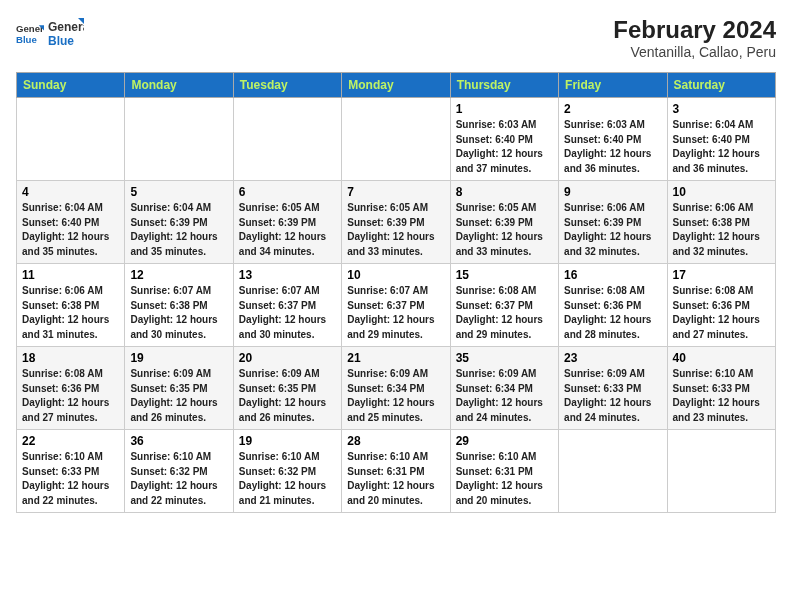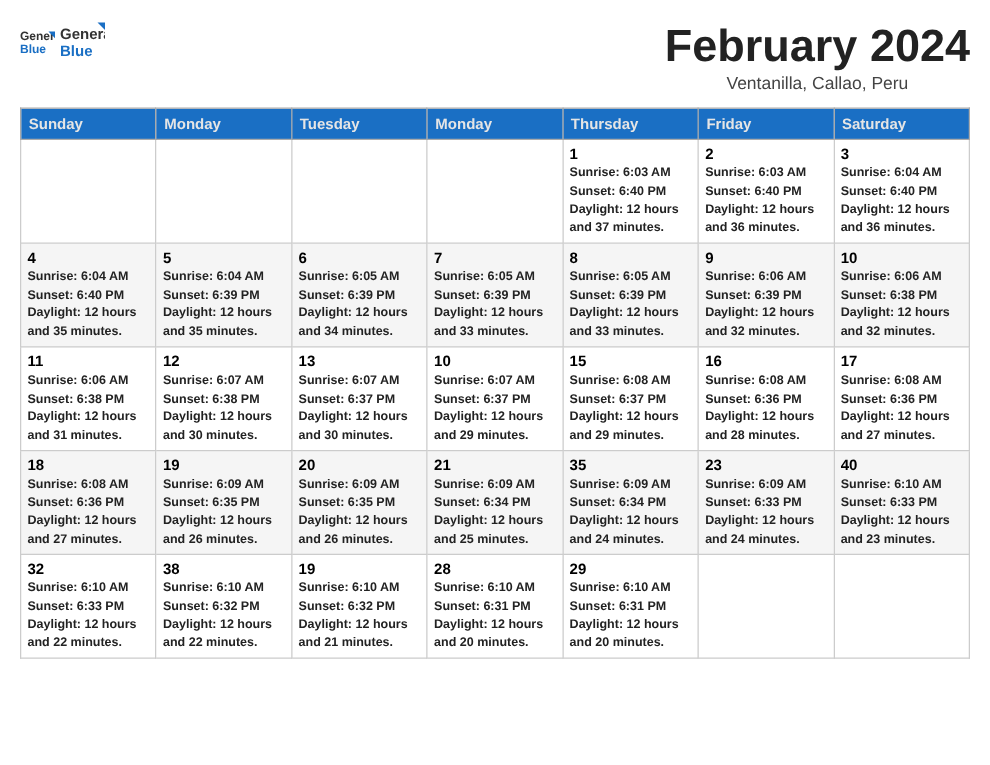--- a/index.html
+++ b/index.html
@@ -22,38 +22,37 @@
       gap: 4px;
     }
     .logo-icon {
       width: 28px;
       height: 28px;
     }
     .title-area {
       text-align: right;
     }
     .month-title {
-      font-size: 36px;
+      font-size: 24px;
       font-weight: bold;
       color: #222;
       text-align: center;
     }
     .subtitle {
       font-size: 14px;
       color: #444;
-      text-align: center;
     }
     .calendar {
       width: 100%;
       border-collapse: collapse;
       font-size: 10.5px;
     }
     .calendar th {
       background-color: #1a6fc4;
-      color: #e5e5e5;
+      color: #bef264;
       text-align: left;
       padding: 5px 6px;
       font-size: 12px;
       border: 1px solid #aaa;
     }
     .calendar td {
       border: 1px solid #ccc;
       vertical-align: top;
       padding: 4px 5px;
       min-height: 80px;
@@ -293,28 +292,28 @@
         <td>
           <span class="day-num">40</span>
           <div class="day-info" style="white-space: pre-line;">Sunrise: 6:10 AM
 Sunset: 6:33 PM
 Daylight: 12 hours
 and 23 minutes.</div>
         </td>
       </tr>
       <tr>
         <td>
-          <span class="day-num">32</span>
+          <span class="day-num">22</span>
           <div class="day-info" style="white-space: pre-line;">Sunrise: 6:10 AM
 Sunset: 6:33 PM
 Daylight: 12 hours
 and 22 minutes.</div>
         </td>
         <td>
-          <span class="day-num">38</span>
+          <span class="day-num">36</span>
           <div class="day-info" style="white-space: pre-line;">Sunrise: 6:10 AM
 Sunset: 6:32 PM
 Daylight: 12 hours
 and 22 minutes.</div>
         </td>
         <td>
           <span class="day-num">19</span>
           <div class="day-info" style="white-space: pre-line;">Sunrise: 6:10 AM
 Sunset: 6:32 PM
 Daylight: 12 hours

